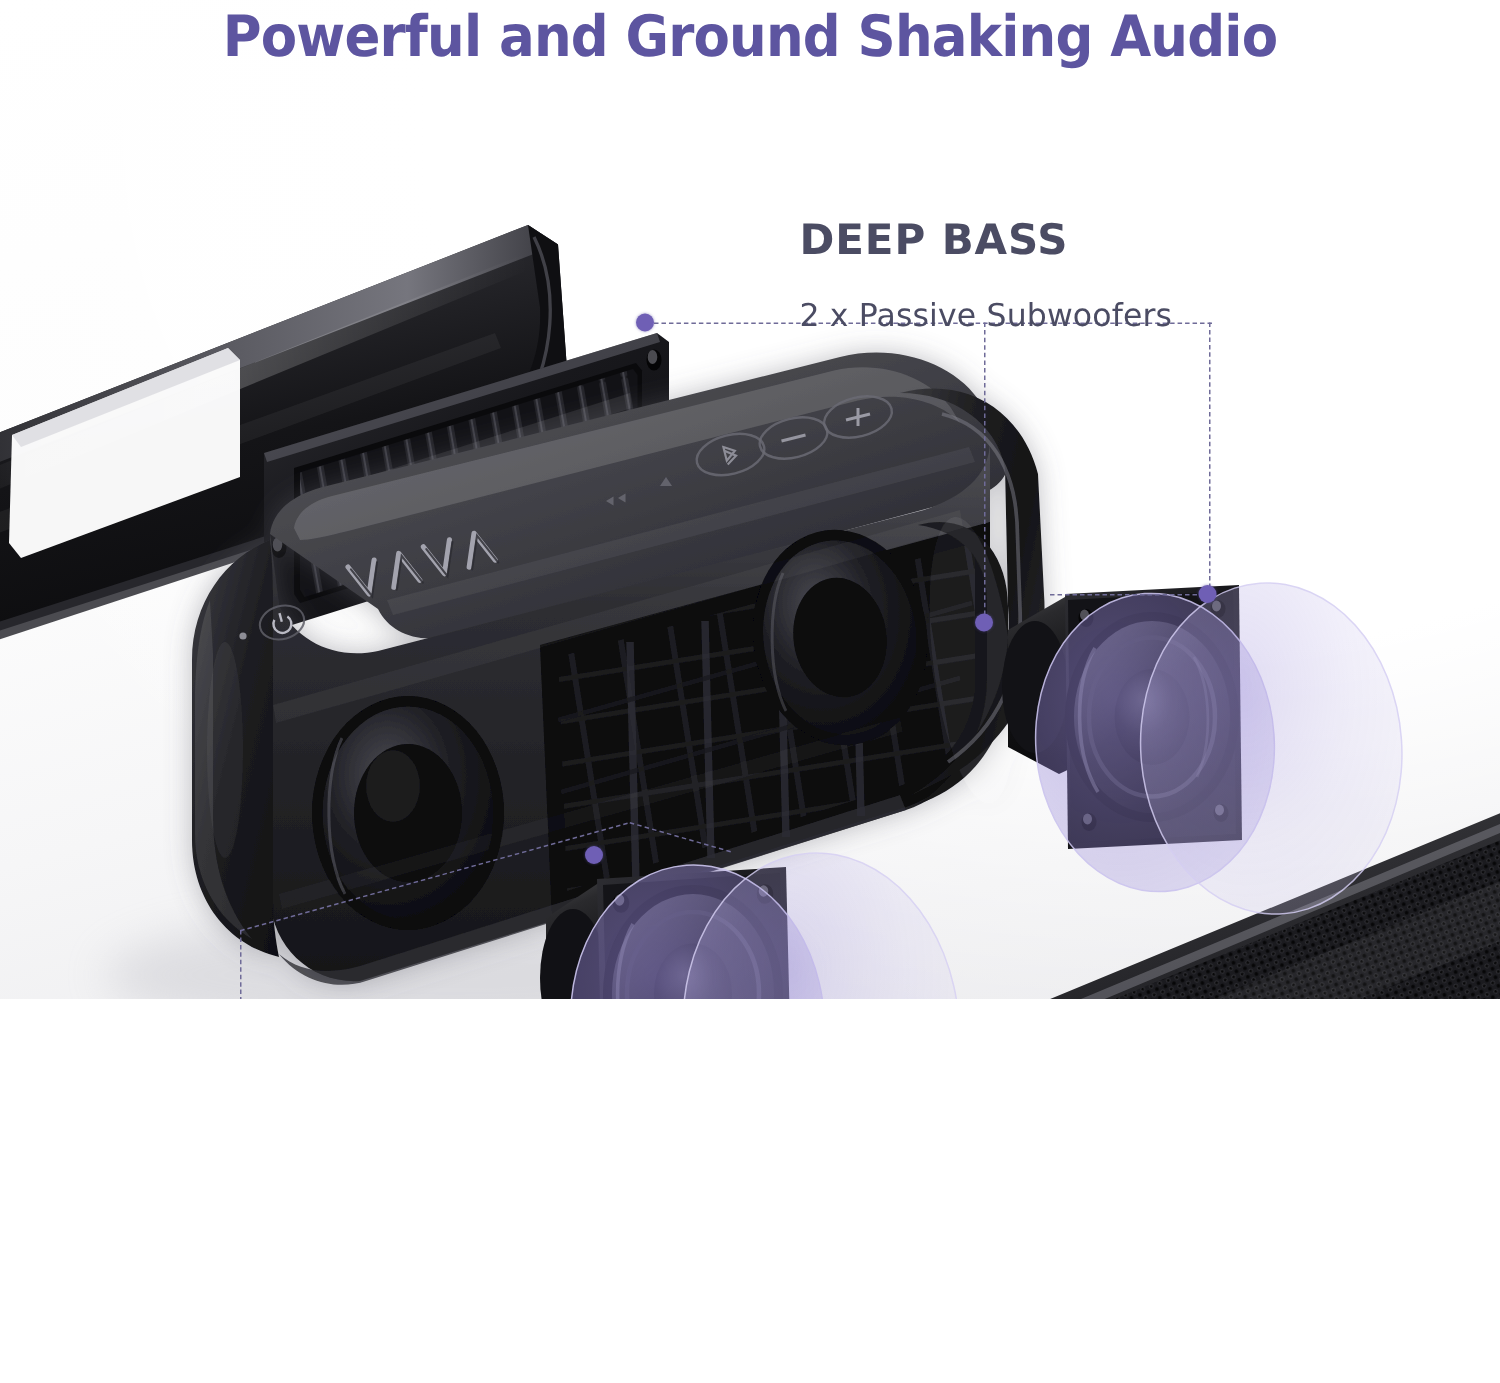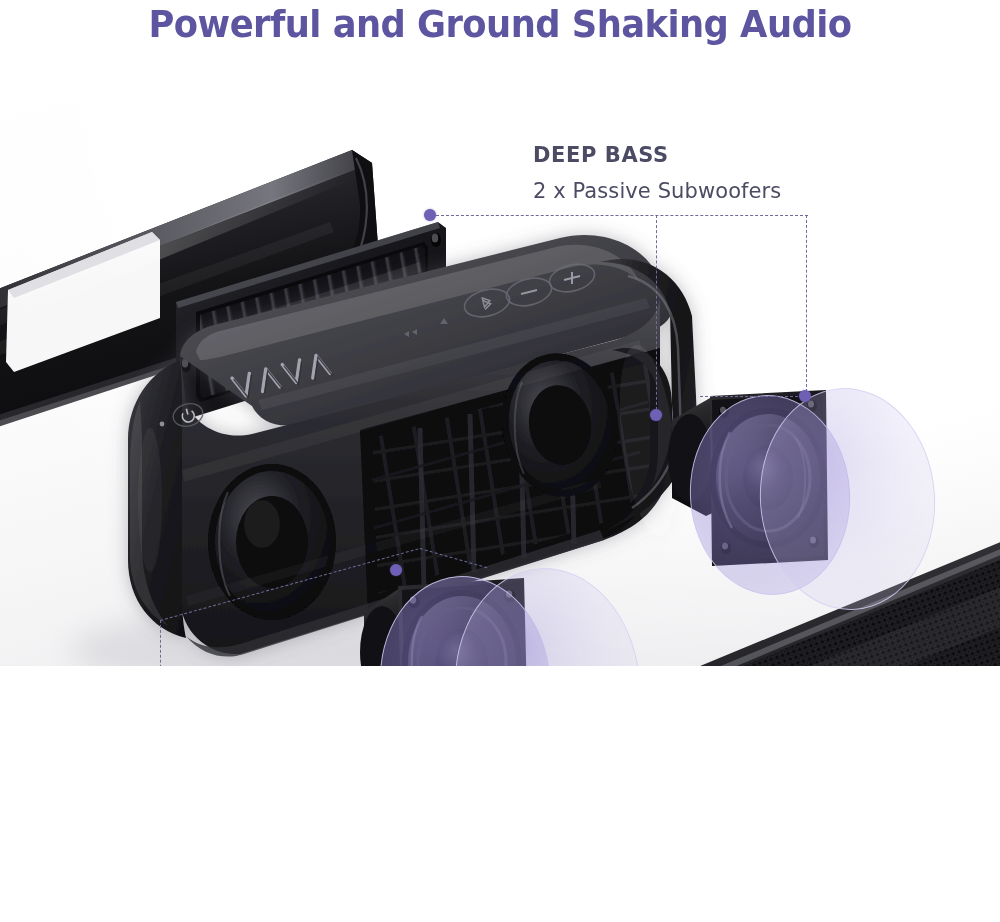--- a/index.html
+++ b/index.html
@@ -32,27 +32,27 @@
     transform:scaleX(0.93);
     transform-origin:50% 50%;
     white-space:nowrap;
     text-shadow:0 1px 0 rgba(255,255,255,0.6);
   }
 
   
   .callout { position:absolute; white-space:nowrap; }
   .callout .hd {
     font-family:"DejaVu Sans", sans-serif;
-    font-size:21px; font-weight:600; letter-spacing:0.6px;
+    font-size:28px; font-weight:600; letter-spacing:0.6px;
     color:#4b4c63;
   }
   .callout .sb {
     font-family:"DejaVu Sans", sans-serif;
     font-size:21px; font-weight:400; letter-spacing:0.1px;
-    color:#4b4c63; margin-top:12px;
+    color:#4b4c63; margin-top:22px;
   }
   #callout-deep-bass { left:533px; top:143px; }
   #callout-big-sound { left:78px; top:769px; }
 
   
   .leader { position:absolute; pointer-events:none; }
   .hline {
     position:absolute; height:0;
     border-top:1.6px dashed #6f6b98;
   }

